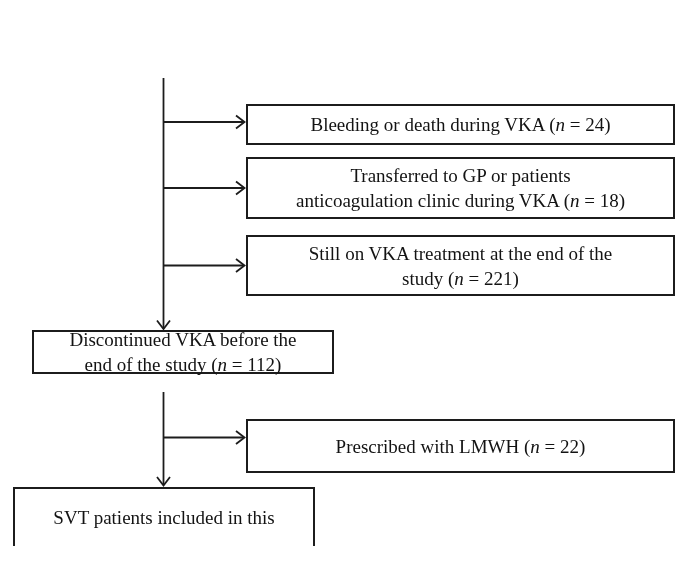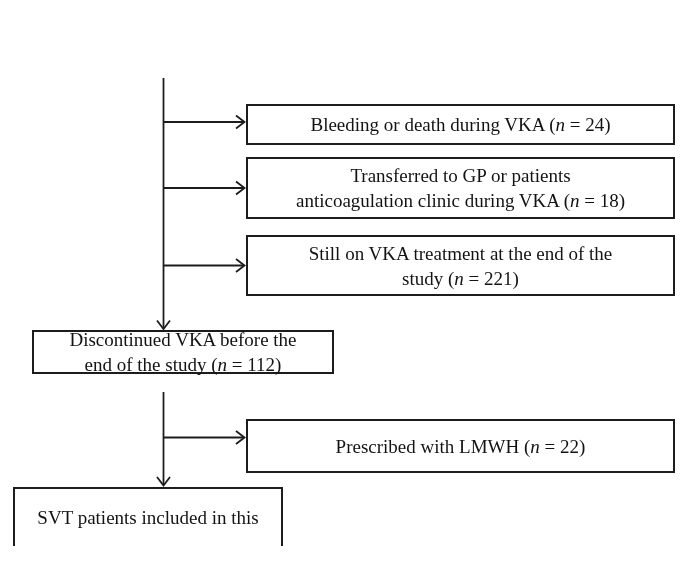--- a/index.html
+++ b/index.html
@@ -39,21 +39,21 @@
   }
   .fbox .line {
     white-space: nowrap;
   }
   .b1 { left: 13px;  top: 14px;  width: 302px; height: 64px; }
   .b2 { left: 246px; top: 104px; width: 429px; height: 41px; }
   .b3 { left: 246px; top: 157px; width: 429px; height: 62px; }
   .b4 { left: 246px; top: 235px; width: 429px; height: 61px; }
   .b5 { left: 13px;  top: 330px; width: 302px; height: 44px; margin-left: 19px; }
   .b6 { left: 246px; top: 419px; width: 429px; height: 54px; }
-  .b7 { left: 13px;  top: 487px; width: 270px; height: 59px; border-bottom: none; justify-content: center; }
+  .b7 { left: 13px;  top: 487px; width: 302px; height: 59px; border-bottom: none; justify-content: center; }
 </style>
 </head>
 <body>
 
 <div class="canvas">
 
   <svg class="connectors" viewBox="0 0 689 564" xmlns="http://www.w3.org/2000/svg" fill="none" stroke="#1c1c1c" stroke-width="1.8">
 
     <g>
       <line x1="163.5" y1="78" x2="163.5" y2="328.5"></line>

